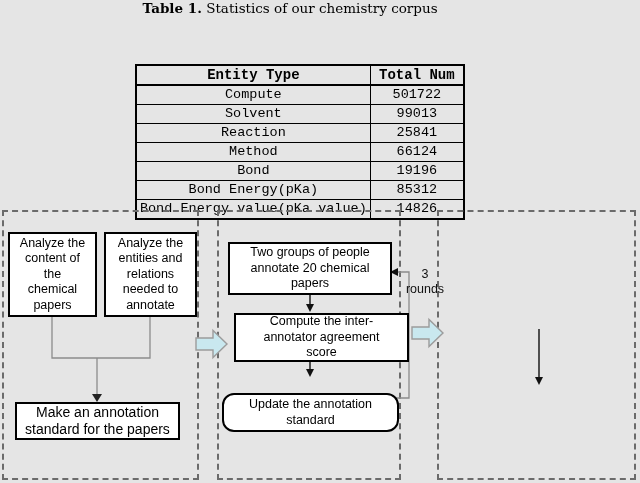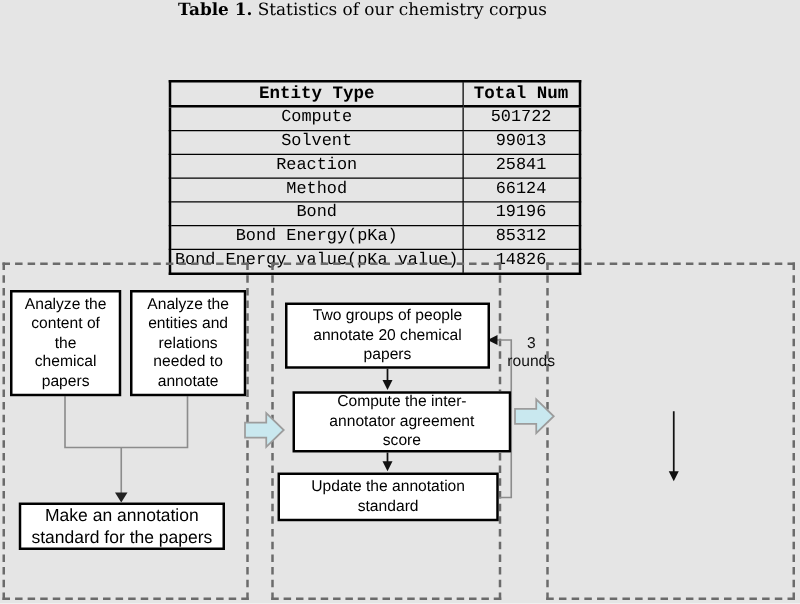--- a/index.html
+++ b/index.html
@@ -29,21 +29,21 @@
 
   
   .fbox{position:absolute;background:#fff;border:2px solid #000;z-index:2;
         display:flex;align-items:center;justify-content:center;text-align:center;
         font-size:12.5px;line-height:15.5px;color:#000;white-space:pre-line;}
   #boxA{left:8px;top:232px;width:85px;height:81px;}
   #boxB{left:104px;top:232px;width:89px;height:81px;}
   #boxC{left:15px;top:402px;width:161px;height:34px;font-size:14px;line-height:17px;}
   #boxD{left:228px;top:242px;width:160px;height:49px;}
   #boxE{left:222px;top:313px;width:171px;height:45px;margin-left:12px;}
-  #boxF{left:222px;top:378px;width:173px;height:35px;}
+  #boxF{left:222px;top:393px;width:173px;height:35px;border-radius:12px;}
   #boxG{left:453px;top:264px;width:166px;height:65px;}
   #boxH{left:470px;top:387px;width:131px;height:51px;}
 
   .step-label{position:absolute;z-index:2;color:#ff0000;font-size:13px;line-height:16px;margin-top:48px;}
   #step1{left:10px;top:458px;}
   #step2{left:223px;top:458px;text-align:center;}
   #step3{left:447px;top:458px;}
 
   .loop-label{position:absolute;left:401px;top:267px;width:48px;z-index:2;
               text-align:center;font-size:12.5px;line-height:15px;color:#111;white-space:pre-line;}

